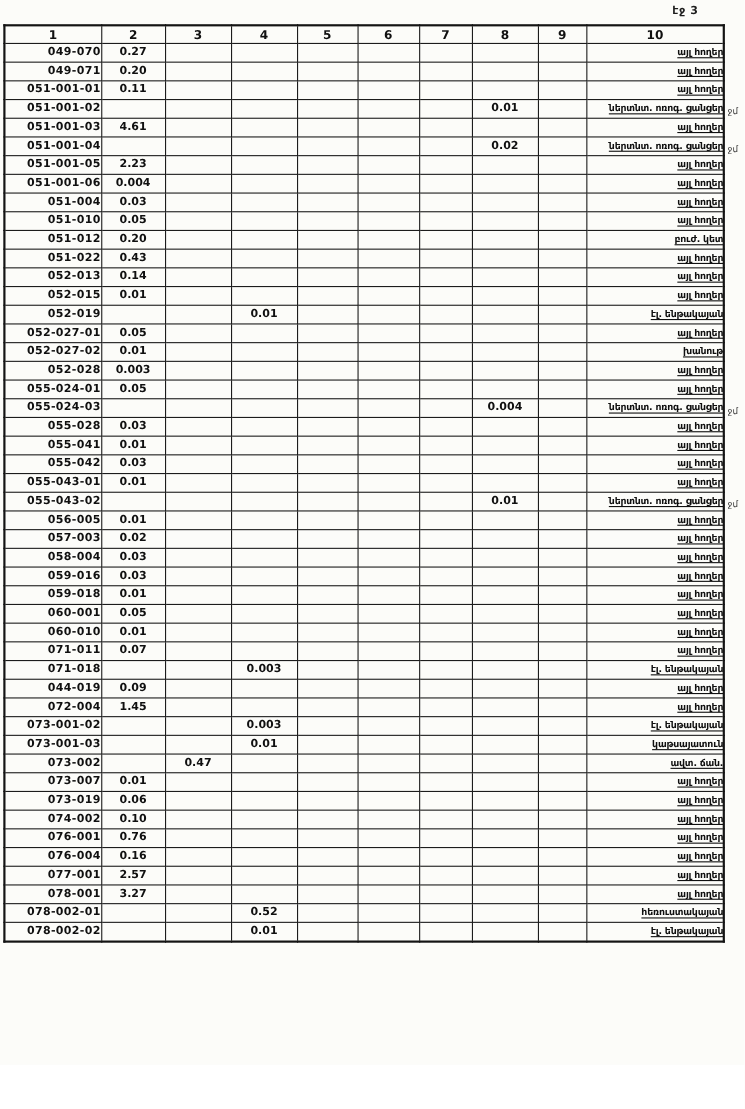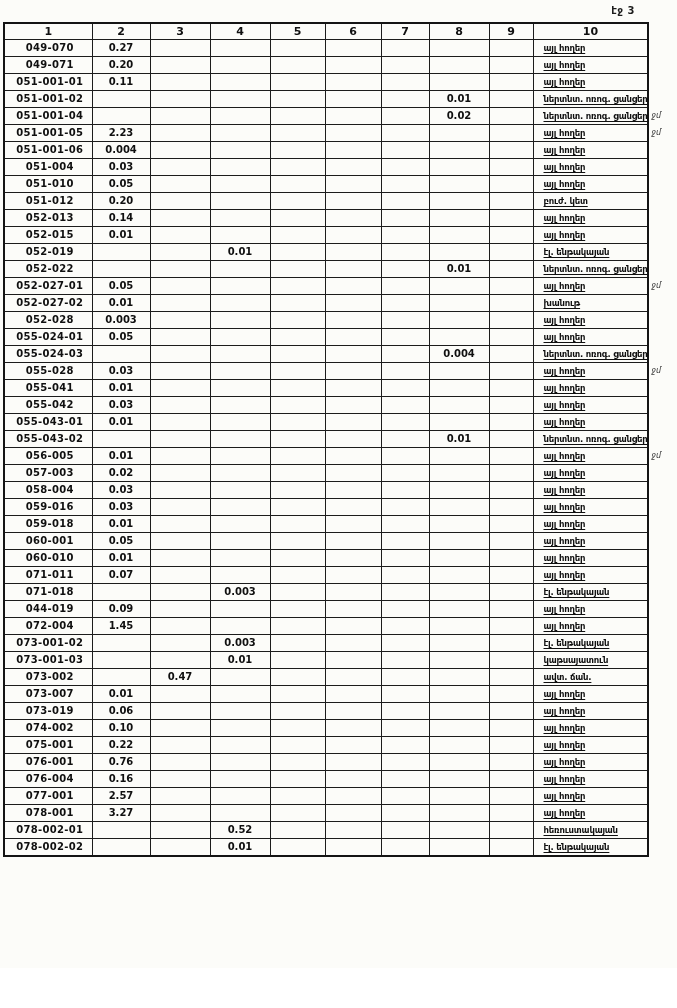--- a/index.html
+++ b/index.html
@@ -45,42 +45,41 @@
     font-weight: bold;
     text-align: center;
     line-height: 15px;
   }
   .sheet td {
     height: 17px;
     font-size: 10px;
     font-weight: bold;
     line-height: 16px;
   }
-  td.c1 { text-align: center; padding-left: 3px; letter-spacing: 0.3px; }
+  td.c1 { text-align: right; padding-left: 3px; letter-spacing: 0.3px; }
   td.c2, td.c3, td.c4, td.c5, td.c6, td.c7, td.c8, td.c9 { text-align: center; }
   td.c10 {
-    text-align: left;
-    padding-left: 10px;
+    text-align: right;
+    padding-left: 20px;
     position: relative;
     overflow: visible;
   }
   td.c10 .lbl {
     font-size: 8.5px;
     letter-spacing: -0.2px;
     text-decoration: underline;
     text-underline-offset: 2px;
   }
   .margin-note {
     position: absolute;
     left: 100%;
-    top: 17px;
+    top: 3px;
     margin-left: 4px;
     font-size: 8px;
     font-weight: normal;
-    font-style: italic;
     color: #3a3a3a;
     text-decoration: none;
   }
 </style>
 </head>
 <body>
 
 <div class="page">
   <div class="page-num">էջ 3</div>
 
@@ -154,20 +153,32 @@
           <td class="c3"></td>
           <td class="c4"></td>
           <td class="c5"></td>
           <td class="c6"></td>
           <td class="c7"></td>
           <td class="c8">0.01</td>
           <td class="c9"></td>
           <td class="c10"><span class="lbl">ներտնտ. ոռոգ. ցանցեր</span><span class="margin-note">ջմ</span></td>
         </tr>
         <tr>
+          <td class="c1">051-001-03</td>
+          <td class="c2">4.61</td>
+          <td class="c3"></td>
+          <td class="c4"></td>
+          <td class="c5"></td>
+          <td class="c6"></td>
+          <td class="c7"></td>
+          <td class="c8"></td>
+          <td class="c9"></td>
+          <td class="c10"><span class="lbl">այլ հողեր</span></td>
+        </tr>
+        <tr>
           <td class="c1">051-001-04</td>
           <td class="c2"></td>
           <td class="c3"></td>
           <td class="c4"></td>
           <td class="c5"></td>
           <td class="c6"></td>
           <td class="c7"></td>
           <td class="c8">0.02</td>
           <td class="c9"></td>
           <td class="c10"><span class="lbl">ներտնտ. ոռոգ. ցանցեր</span><span class="margin-note">ջմ</span></td>
@@ -226,20 +237,32 @@
           <td class="c3"></td>
           <td class="c4"></td>
           <td class="c5"></td>
           <td class="c6"></td>
           <td class="c7"></td>
           <td class="c8"></td>
           <td class="c9"></td>
           <td class="c10"><span class="lbl">բուժ. կետ</span></td>
         </tr>
         <tr>
+          <td class="c1">051-022</td>
+          <td class="c2">0.43</td>
+          <td class="c3"></td>
+          <td class="c4"></td>
+          <td class="c5"></td>
+          <td class="c6"></td>
+          <td class="c7"></td>
+          <td class="c8"></td>
+          <td class="c9"></td>
+          <td class="c10"><span class="lbl">այլ հողեր</span></td>
+        </tr>
+        <tr>
           <td class="c1">052-013</td>
           <td class="c2">0.14</td>
           <td class="c3"></td>
           <td class="c4"></td>
           <td class="c5"></td>
           <td class="c6"></td>
           <td class="c7"></td>
           <td class="c8"></td>
           <td class="c9"></td>
           <td class="c10"><span class="lbl">այլ հողեր</span></td>
@@ -262,32 +285,20 @@
           <td class="c3"></td>
           <td class="c4">0.01</td>
           <td class="c5"></td>
           <td class="c6"></td>
           <td class="c7"></td>
           <td class="c8"></td>
           <td class="c9"></td>
           <td class="c10"><span class="lbl">էլ. ենթակայան</span></td>
         </tr>
         <tr>
-          <td class="c1">052-022</td>
-          <td class="c2"></td>
-          <td class="c3"></td>
-          <td class="c4"></td>
-          <td class="c5"></td>
-          <td class="c6"></td>
-          <td class="c7"></td>
-          <td class="c8">0.01</td>
-          <td class="c9"></td>
-          <td class="c10"><span class="lbl">ներտնտ. ոռոգ. ցանցեր</span><span class="margin-note">ջմ</span></td>
-        </tr>
-        <tr>
           <td class="c1">052-027-01</td>
           <td class="c2">0.05</td>
           <td class="c3"></td>
           <td class="c4"></td>
           <td class="c5"></td>
           <td class="c6"></td>
           <td class="c7"></td>
           <td class="c8"></td>
           <td class="c9"></td>
           <td class="c10"><span class="lbl">այլ հողեր</span></td>
@@ -588,32 +599,20 @@
           <td class="c5"></td>
           <td class="c6"></td>
           <td class="c7"></td>
           <td class="c8"></td>
           <td class="c9"></td>
           <td class="c10"><span class="lbl">այլ հողեր</span></td>
         </tr>
         <tr>
           <td class="c1">074-002</td>
           <td class="c2">0.10</td>
-          <td class="c3"></td>
-          <td class="c4"></td>
-          <td class="c5"></td>
-          <td class="c6"></td>
-          <td class="c7"></td>
-          <td class="c8"></td>
-          <td class="c9"></td>
-          <td class="c10"><span class="lbl">այլ հողեր</span></td>
-        </tr>
-        <tr>
-          <td class="c1">075-001</td>
-          <td class="c2">0.22</td>
           <td class="c3"></td>
           <td class="c4"></td>
           <td class="c5"></td>
           <td class="c6"></td>
           <td class="c7"></td>
           <td class="c8"></td>
           <td class="c9"></td>
           <td class="c10"><span class="lbl">այլ հողեր</span></td>
         </tr>
         <tr>

